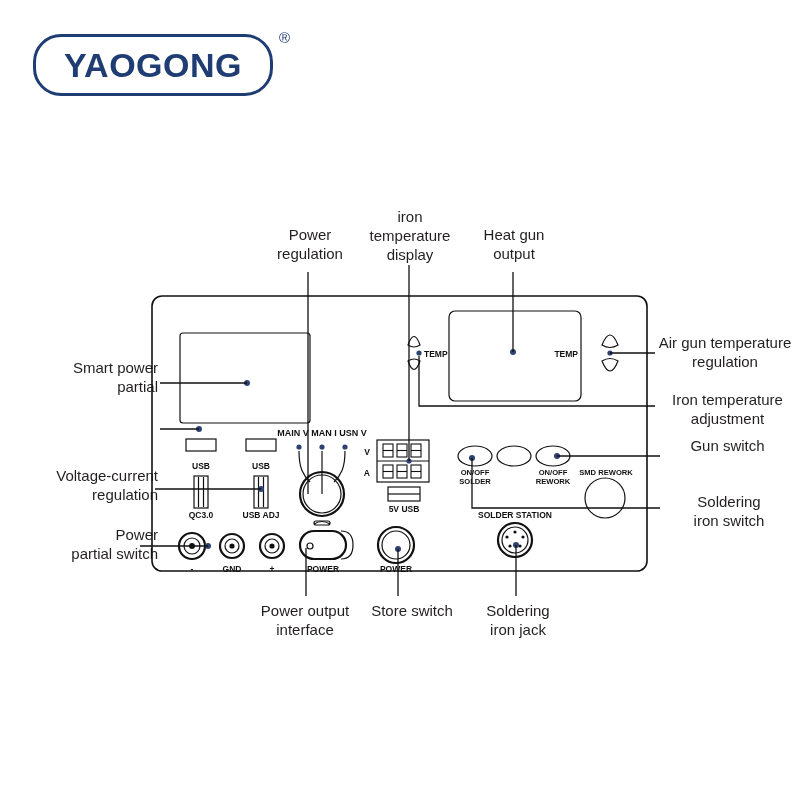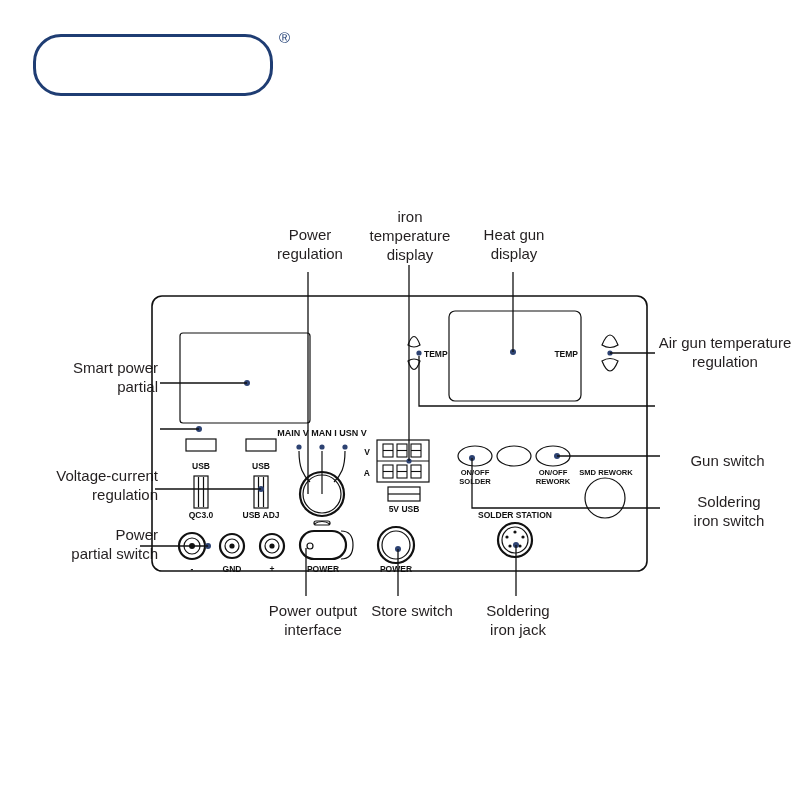--- a/index.html
+++ b/index.html
@@ -46,20 +46,21 @@
   .ptxt{font-family:"Liberation Sans", sans-serif;font-size:8.5px;font-weight:bold;fill:#111;}
   .ptxt.sm{font-size:7.6px;}
   .ptxt.md{font-size:9px;}
 </style>
 </head>
 <body>
 
 <div id="stage">
 
   <div class="logo-box">
+    <span class="logo-text">YAOGONG</span>
     <span class="logo-reg">®</span>
   </div>
 
   <div class="lbl r" style="left:8px;top:358px;width:150px;">Smart power
 partial</div>
 
 
   <div class="lbl r" style="left:2px;top:466px;width:156px;">Voltage-current
 regulation</div>
 
@@ -67,32 +68,34 @@
 partial switch</div>
 
   <div class="lbl c" style="left:258px;top:225px;width:104px;">Power
 regulation</div>
 
   <div class="lbl c" style="left:358px;top:207px;width:104px;">iron
 temperature
 display</div>
 
   <div class="lbl c" style="left:465px;top:225px;width:98px;">Heat gun
-display</div>
+output</div>
 
   <div class="lbl c" style="left:650px;top:333px;width:150px;">Air gun temperature
 regulation</div>
 
-
-  <div class="lbl c" style="left:660px;top:451px;width:135px;">Gun switch</div>
+  <div class="lbl c" style="left:655px;top:390px;width:145px;">Iron temperature
+adjustment</div>
+
+  <div class="lbl c" style="left:660px;top:436px;width:135px;">Gun switch</div>
 
   <div class="lbl c" style="left:660px;top:492px;width:138px;">Soldering
 iron switch</div>
 
-  <div class="lbl c" style="left:256px;top:601px;width:114px;">Power output
+  <div class="lbl c" style="left:248px;top:601px;width:114px;">Power output
 interface</div>
 
   <div class="lbl c" style="left:360px;top:601px;width:104px;">Store switch</div>
 
   <div class="lbl c" style="left:468px;top:601px;width:100px;">Soldering
 iron jack</div>
 
   <svg id="art" viewBox="0 0 800 800">
 
     <rect class="panel" x="152" y="296" width="495" height="275" rx="10" ry="10"></rect>

